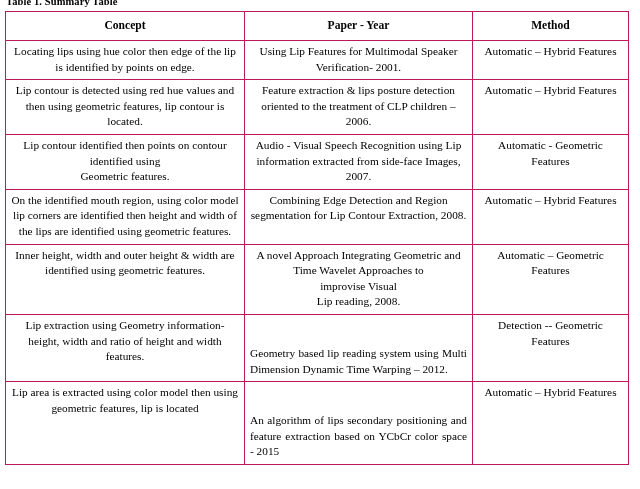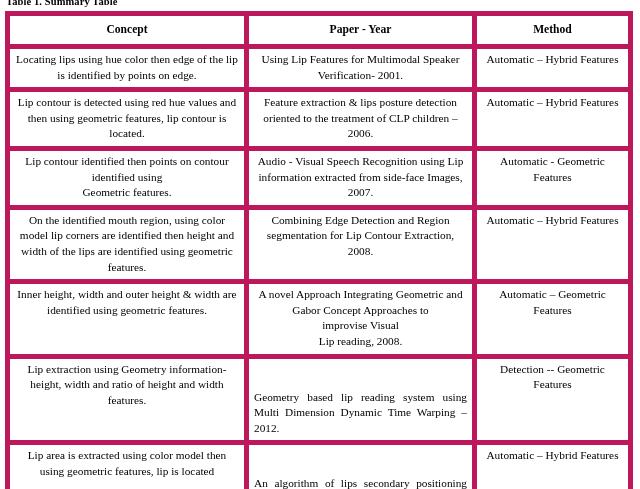--- a/index.html
+++ b/index.html
@@ -44,21 +44,21 @@
     border-collapse: collapse;
     table-layout: fixed;
     font-size: 11.3px;
   }
   table.summary col.c1 { width: 239px; }
   table.summary col.c2 { width: 228px; }
   table.summary col.c3 { width: 156px; }
 
   table.summary th,
   table.summary td {
-    border: 5px solid #be185d;
+    border: 1px solid #be185d;
     vertical-align: top;
     padding: 3px 5px 4px 5px;
     line-height: 15.6px;
     font-size: 11.3px;
   }
   table.summary thead th {
     text-align: center;
     font-weight: bold;
     height: 24px;
     vertical-align: middle;
@@ -149,21 +149,21 @@
           </td>
           <td class="left">
             <span class="cell-line">Automatic – Hybrid Features</span>
           </td>
         </tr>
         <tr>
           <td class="left">
             <span class="cell-line">Inner height, width and outer height &amp; width are identified using geometric features.</span>
           </td>
           <td class="left">
-            <span class="cell-line">A novel Approach Integrating Geometric and Gabor Concept Approaches to</span>
+            <span class="cell-line">A novel Approach Integrating Geometric and Time Wavelet Approaches to</span>
             <span class="cell-line">improvise Visual</span>
             <span class="cell-line">Lip reading, 2008.</span>
           </td>
           <td class="left">
             <span class="cell-line">Automatic – Geometric Features</span>
           </td>
         </tr>
         <tr>
           <td class="left">
             <span class="cell-line">Lip extraction using Geometry information- height, width and ratio of height and width features.</span>

